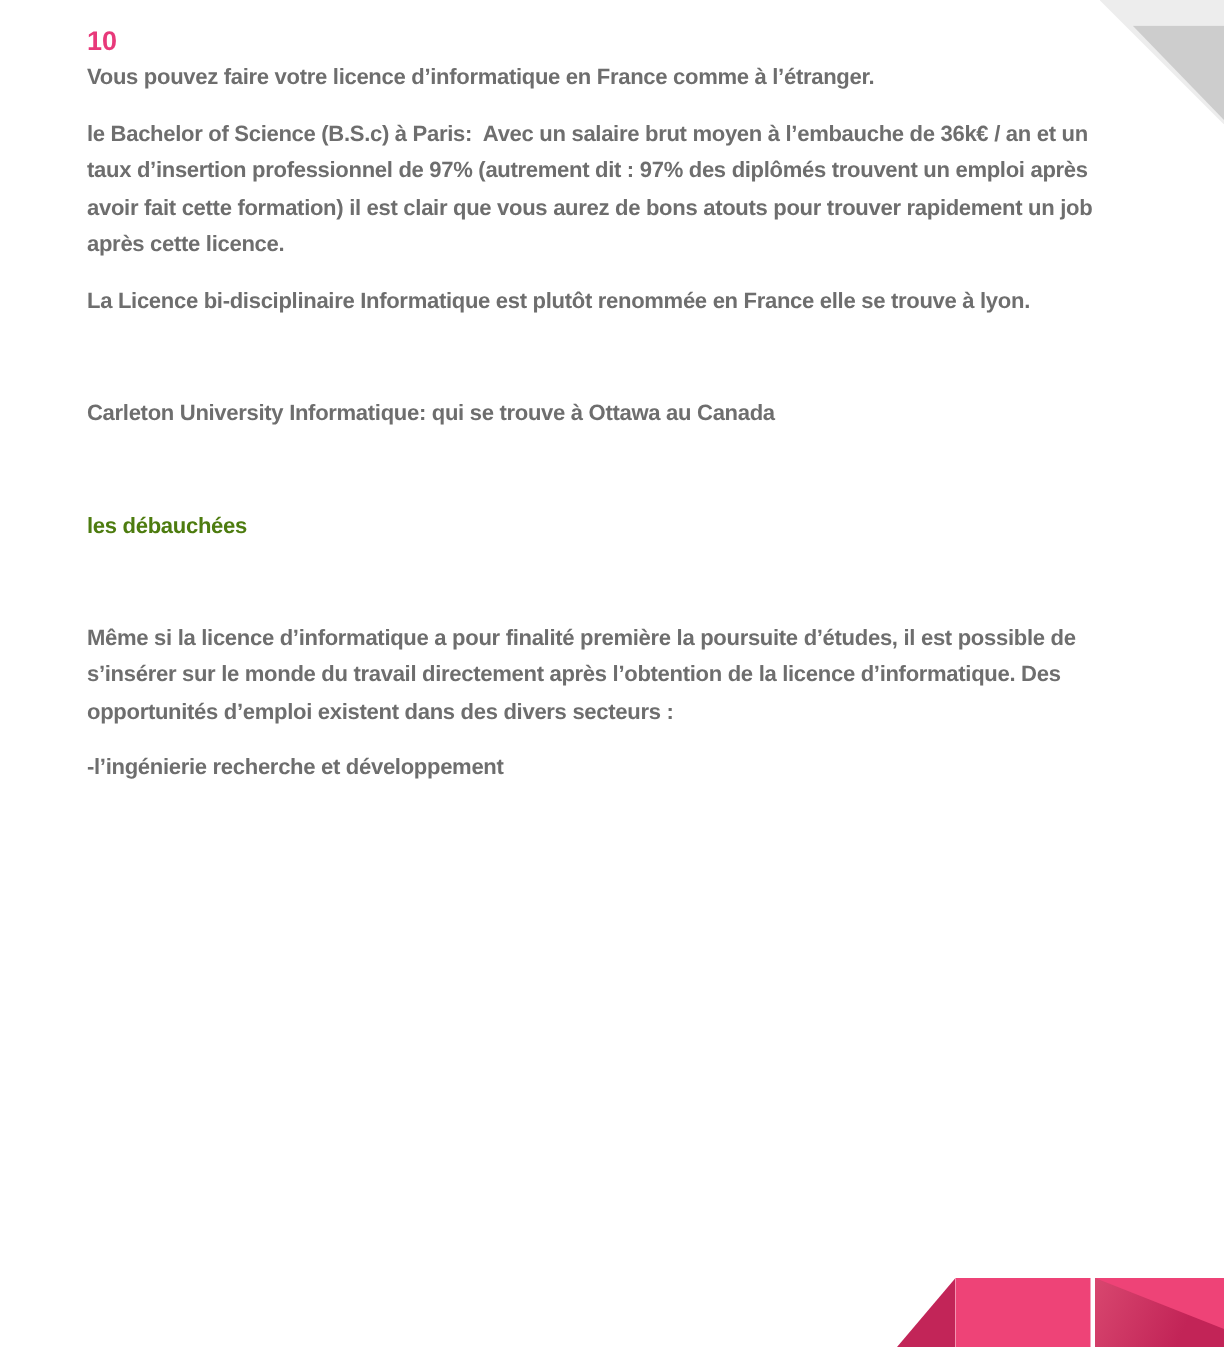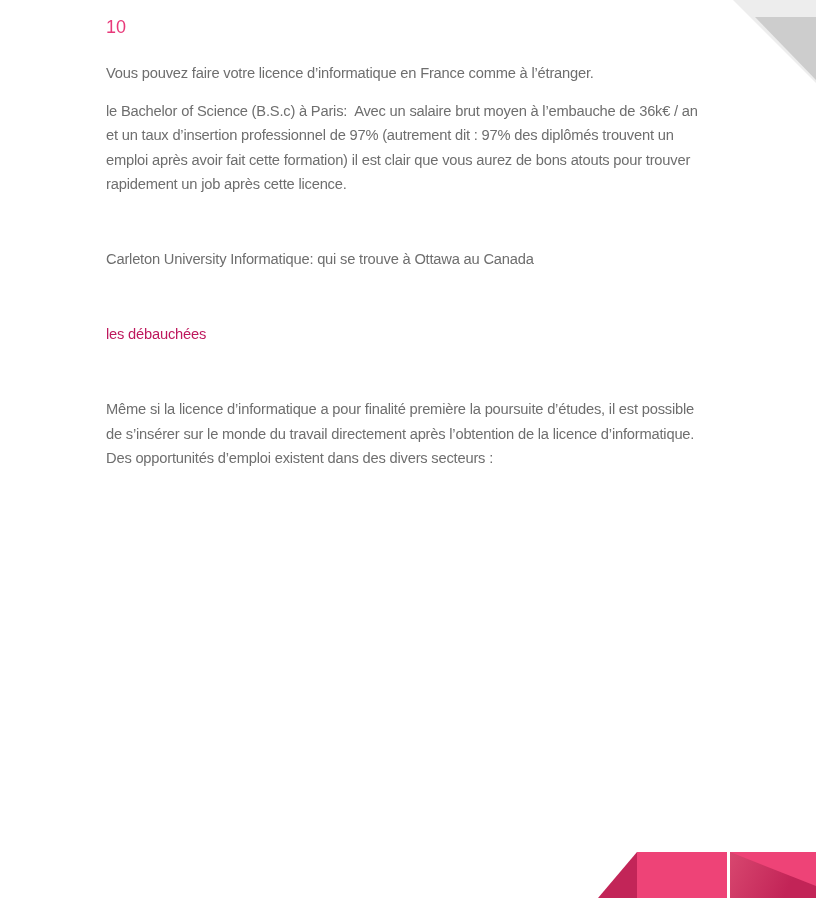--- a/index.html
+++ b/index.html
@@ -7,42 +7,43 @@
     width: 816px;
     height: 898px;
     background: #ffffff;
     position: relative;
     overflow: hidden;
     font-family: "Liberation Sans", sans-serif;
   }
 
   .doc-content {
     position: relative;
-    padding: 0 106px;
+    padding: 0 58px;
     z-index: 1;
+    font-weight: bold;
   }
 
   .page-number {
     margin: 14px 0 0 0;
     font-size: 18px;
     line-height: 26px;
     color: #e8397a;
   }
 
   .para {
     margin: 0 0 13px 0;
     font-size: 14.7px;
     letter-spacing: -0.2px;
     line-height: 24.5px;
     min-height: 24.5px;
     color: #6e6e6e;
     white-space: pre-wrap;
   }
-  .para.first { margin-top: 21px; }
-  .para.heading { color: #be185d; }
+  .para.first { }
+  .para.heading { color: #4d7c0f; }
 
   
   .corner-tr-light {
     position: absolute;
     left: 733px; top: 0;
     width: 83px; height: 83px;
     background: #ededed;
     clip-path: polygon(0 0, 100% 0, 100% 100%);
     z-index: 0;
   }
@@ -90,25 +91,27 @@
 <body>
 
 <div class="corner-tr-light"></div>
 <div class="corner-tr-dark"></div>
 
 <div class="doc-content">
   <p class="page-number">10</p>
 
   <p class="para first">Vous pouvez faire votre licence d’informatique en France comme à l’étranger.</p>
   <p class="para">le Bachelor of Science (B.S.c) à Paris:  Avec un salaire brut moyen à l’embauche de 36k€ / an et un taux d’insertion professionnel de 97% (autrement dit : 97% des diplômés trouvent un emploi après avoir fait cette formation) il est clair que vous aurez de bons atouts pour trouver rapidement un job après cette licence.</p>
+  <p class="para">La Licence bi-disciplinaire Informatique est plutôt renommée en France elle se trouve à lyon.</p>
   <p class="para"></p>
   <p class="para">Carleton University Informatique: qui se trouve à Ottawa au Canada</p>
   <p class="para"></p>
   <p class="para heading">les débauchées</p>
   <p class="para"></p>
   <p class="para">Même si la licence d’informatique a pour finalité première la poursuite d’études, il est possible de s’insérer sur le monde du travail directement après l’obtention de la licence d’informatique. Des opportunités d’emploi existent dans des divers secteurs :</p>
+  <p class="para">-l’ingénierie recherche et développement</p>
 </div>
 
 <div class="ribbon-triangle"></div>
 <div class="ribbon-rect"></div>
 <div class="ribbon-fold">
   <div class="ribbon-fold-top"></div>
 </div>
 
 </body></html>

